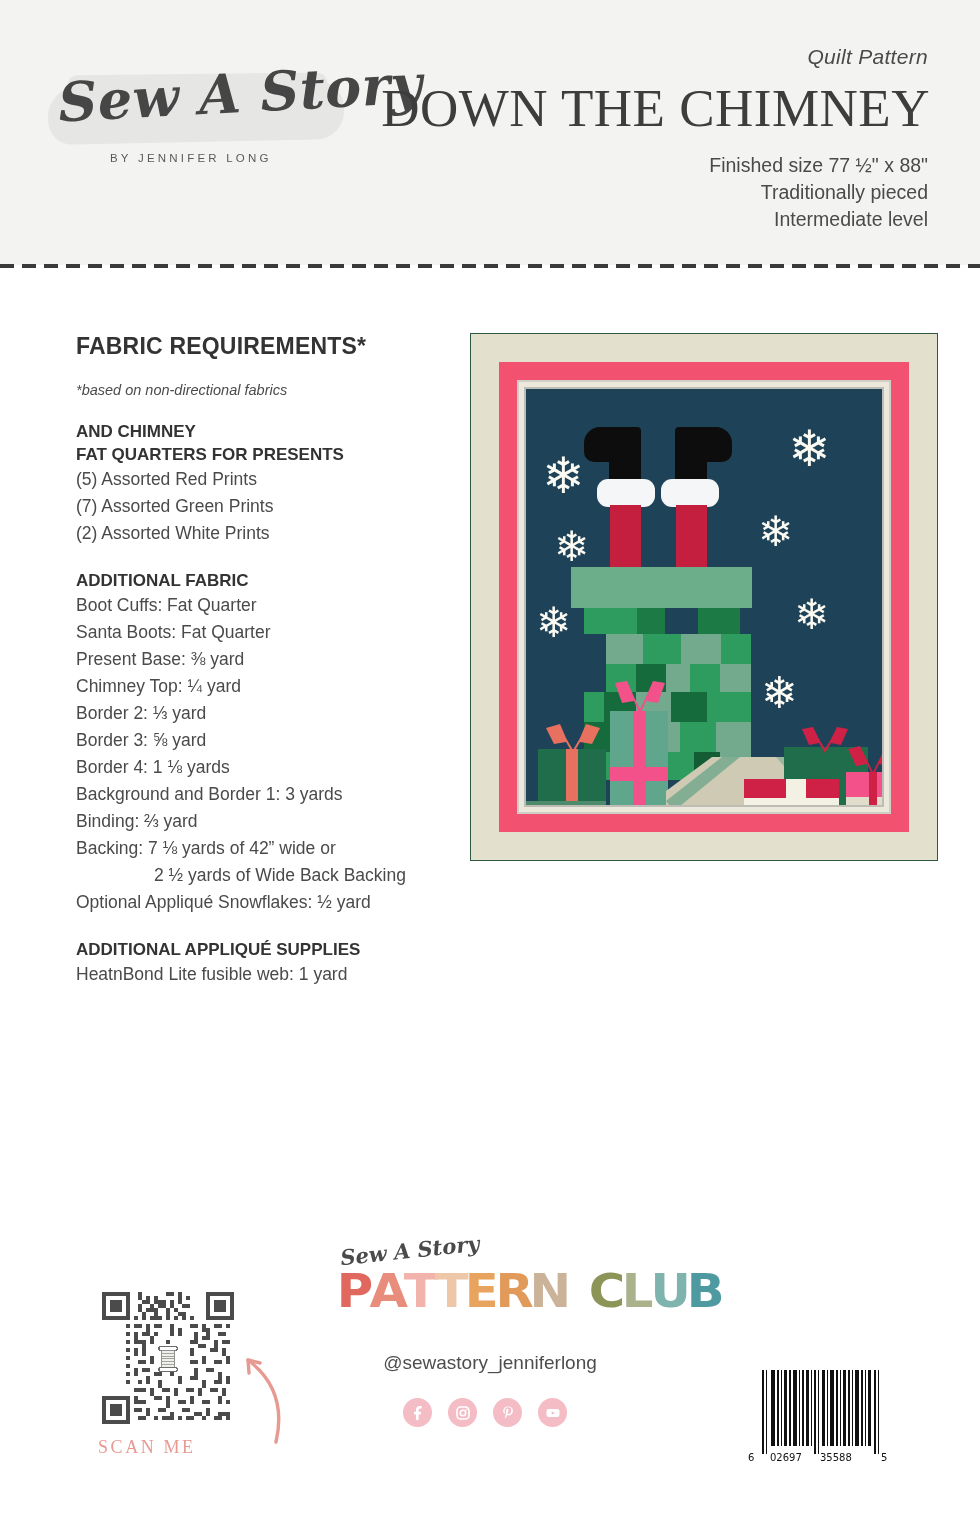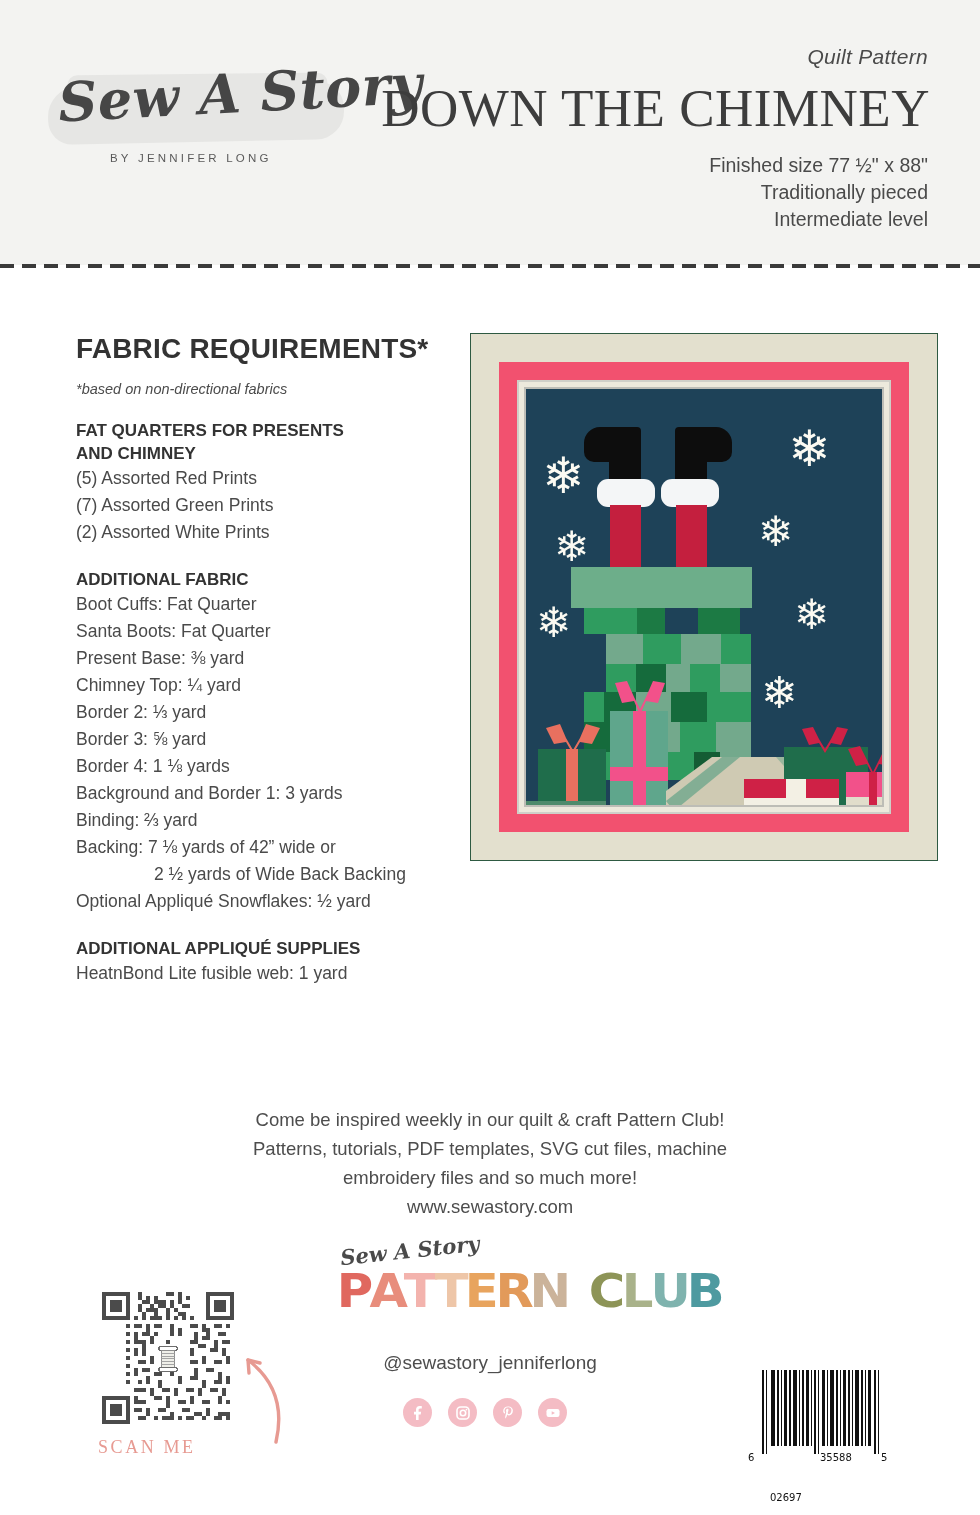--- a/index.html
+++ b/index.html
@@ -60,22 +60,22 @@
   }
 
   .dashes {
     position: absolute; left: 0; top: 264px; width: 980px; height: 4px;
     background-image: repeating-linear-gradient(to right,
       #3a3a3a 0px, #3a3a3a 14px, rgba(0,0,0,0) 14px, rgba(0,0,0,0) 22px);
   }
 
   
   .reqs { position: absolute; left: 76px; top: 333px; width: 380px; }
-  .h1 { font-size: 28px; font-weight: 700; color: #333; letter-spacing: 0.2px; }
-  .sub { font-size: 14.5px; font-style: italic; color: #4b4b4b; margin-top: 16px; }
+  .h1 { font-size: 23px; font-weight: 700; color: #333; letter-spacing: 0.2px; }
+  .sub { font-size: 14.5px; font-style: italic; color: #4b4b4b; margin-top: 22px; }
   .h2 { font-size: 17px; font-weight: 700; color: #333; line-height: 23px; }
   .li { font-size: 17.5px; color: #4a4a4a; line-height: 27px; white-space: nowrap; }
   .li.indent { padding-left: 78px; }
   .gap-lg { height: 22px; }
 
   
   .quilt {
     position: absolute; left: 470px; top: 333px; width: 468px; height: 528px;
     border: 1.5px solid #2e5a42; background: #e3e0ce;
   }
@@ -158,22 +158,22 @@
       <div>Traditionally pieced</div>
       <div>Intermediate level</div>
     </div>
   </div>
   <div class="dashes"></div>
 
   <div class="reqs">
     <div class="h1">FABRIC REQUIREMENTS*</div>
     <div class="sub">*based on non-directional fabrics</div>
     <div class="gap-lg"></div>
+    <div class="h2">AND CHIMNEY</div>
     <div class="h2">FAT QUARTERS FOR PRESENTS</div>
-    <div class="h2">AND CHIMNEY</div>
     <div class="li">(5) Assorted Red Prints</div>
     <div class="li">(7) Assorted Green Prints</div>
     <div class="li">(2) Assorted White Prints</div>
     <div class="gap-lg"></div>
     <div class="h2">ADDITIONAL FABRIC</div>
     <div class="li">Boot Cuffs: Fat Quarter</div>
     <div class="li">Santa Boots: Fat Quarter</div>
     <div class="li">Present Base: ⅜ yard</div>
     <div class="li">Chimney Top: ¼ yard</div>
     <div class="li">Border 2: ⅓ yard</div>
@@ -287,26 +287,20 @@
       <div class="sf" style="left:16px; top:62px; font-size:50px;">❄</div>
       <div class="sf" style="left:262px; top:35px; font-size:50px;">❄</div>
       <div class="sf" style="left:28px; top:137px; font-size:42px;">❄</div>
       <div class="sf" style="left:232px; top:122px; font-size:42px;">❄</div>
       <div class="sf" style="left:10px; top:213px; font-size:42px;">❄</div>
       <div class="sf" style="left:268px; top:205px; font-size:42px;">❄</div>
       <div class="sf" style="left:235px; top:282px; font-size:44px;">❄</div>
     </div>
   </div>
 
-  <div class="promo">
-    <div>Come be inspired weekly in our quilt &amp; craft Pattern Club!</div>
-    <div>Patterns, tutorials, PDF templates, SVG cut files, machine</div>
-    <div>embroidery files and so much more!</div>
-    <div>www.sewastory.com</div>
-  </div>
 
   <div class="clublogo">
     <div class="club-script">Sew A Story</div>
     <div class="club-word" id="club-word"><span style="color: rgb(224, 104, 95);">P</span><span style="color: rgb(232, 141, 124);">A</span><span style="color: rgb(243, 179, 173);">T</span><span style="color: rgb(238, 198, 168);">T</span><span style="color: rgb(232, 164, 94);">E</span><span style="color: rgb(226, 154, 90);">R</span><span style="color: rgb(203, 179, 154);">N</span><span style="color: rgb(255, 255, 255);"> </span><span style="color: rgb(141, 148, 87);">C</span><span style="color: rgb(169, 178, 138);">L</span><span style="color: rgb(127, 179, 174);">U</span><span style="color: rgb(78, 154, 160);">B</span></div>
   </div>
 
   <div class="handle">@sewastory_jenniferlong</div>
   <div class="socials">
     <a class="soc" style="left:0px; top:0px;">
       <svg width="16" height="16" viewBox="0 0 16 16">
@@ -531,18 +525,18 @@
           <rect x="113" y="8" width="2" height="76"></rect>
         <rect x="117" y="8" width="1" height="76"></rect>
           <rect x="120" y="8" width="3" height="76"></rect>
         <rect x="126" y="8" width="2" height="84"></rect>
           <rect x="130" y="8" width="1" height="84"></rect>
       </g>
     </svg>
   </div>
   <div class="bc-digits">
     <span style="position:absolute; left:0px;">6</span>
-    <span style="position:absolute; left:22px;margin-top:40px;">02697</span>
+    <span style="position:absolute; left:22px;">02697</span>
     <span style="position:absolute; left:72px;">35588</span>
     <span style="position:absolute; left:133px;">5</span>
   </div>
 
 </div>
 
 </body></html>

